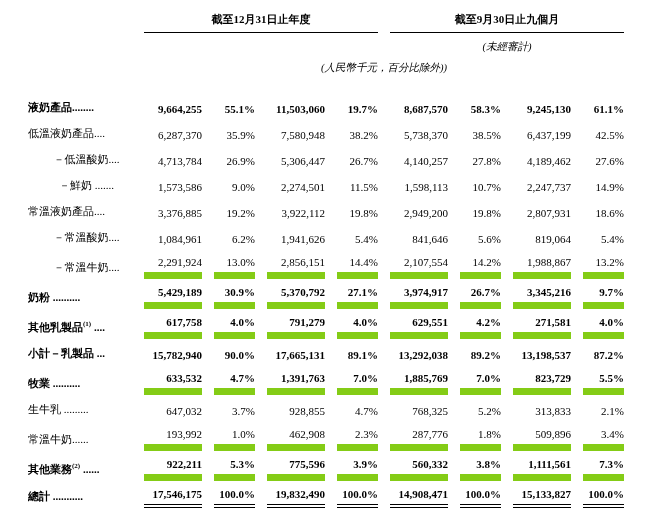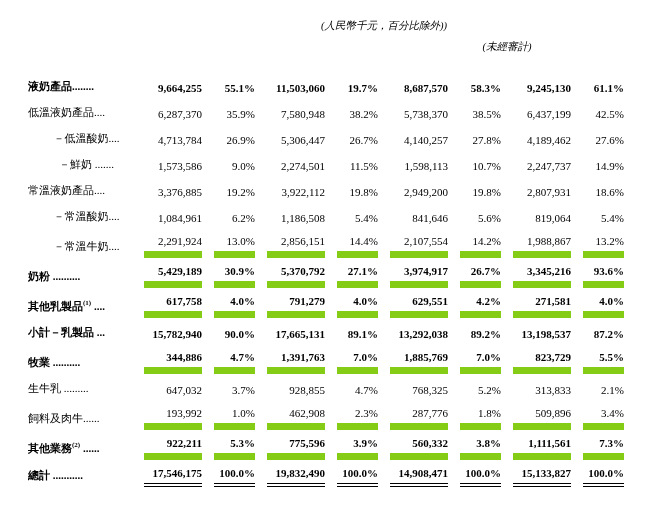--- a/index.html
+++ b/index.html
@@ -87,31 +87,36 @@
         <col class="c-pct">
         <col class="c-amt">
         <col class="c-pct">
         <col class="c-amt">
         <col class="c-pct">
         <col class="c-amt">
         <col class="c-pct">
     </colgroup>
 
     <tbody>
-
-
-    <tr>
+        <tr>
       <td></td>
-      <td colspan="8" class="note">(人民幣千元，百分比除外))</td>
-    </tr>
+      <th colspan="4" class="gtitle">截至12月31日止年度</th>
+      <th colspan="4" class="gtitle">截至9月30日止九個月</th>
+    </tr>
+
 
     <tr>
       <td></td>
       <td colspan="4"></td>
       <td colspan="4" class="note">(未經審計)</td>
+    </tr>
+
+    <tr>
+      <td></td>
+      <td colspan="8" class="note">(人民幣千元，百分比除外))</td>
     </tr>
 
     <tr class="sp">
           <td colspan="9"></td>
         </tr>
 
     <tr class="dr b">
       <td class="lbl"><span>液奶產品</span><sup class="fn"></sup><span>........</span></td>
       <td class="num">9,664,255</td>
       <td class="num">55.1%</td>
@@ -168,21 +173,21 @@
       <td class="num">2,949,200</td>
       <td class="num">19.8%</td>
       <td class="num">2,807,931</td>
       <td class="num">18.6%</td>
     </tr>
 
     <tr class="dr">
       <td class="lbl ind"><span>－常溫酸奶</span><sup class="fn"></sup><span>....</span></td>
       <td class="num">1,084,961</td>
       <td class="num">6.2%</td>
-      <td class="num">1,186,508</td>
+      <td class="num">1,941,626</td>
       <td class="num">5.4%</td>
       <td class="num">841,646</td>
       <td class="num">5.6%</td>
       <td class="num">819,064</td>
       <td class="num">5.4%</td>
     </tr>
 
     <tr class="dr u">
       <td class="lbl ind"><span>－常溫牛奶</span><sup class="fn"></sup><span>....</span></td>
       <td class="num">2,291,924</td>
@@ -197,21 +202,21 @@
 
     <tr class="dr b u">
       <td class="lbl"><span>奶粉</span><sup class="fn"></sup><span> ..........</span></td>
       <td class="num">5,429,189</td>
       <td class="num">30.9%</td>
       <td class="num">5,370,792</td>
       <td class="num">27.1%</td>
       <td class="num">3,974,917</td>
       <td class="num">26.7%</td>
       <td class="num">3,345,216</td>
-      <td class="num">93.6%</td>
+      <td class="num">9.7%</td>
     </tr>
 
     <tr class="dr b u">
       <td class="lbl"><span>其他乳製品</span><sup class="fn">(1)</sup><span> ....</span></td>
       <td class="num">617,758</td>
       <td class="num">4.0%</td>
       <td class="num">791,279</td>
       <td class="num">4.0%</td>
       <td class="num">629,551</td>
       <td class="num">4.2%</td>
@@ -226,21 +231,21 @@
       <td class="num">17,665,131</td>
       <td class="num">89.1%</td>
       <td class="num">13,292,038</td>
       <td class="num">89.2%</td>
       <td class="num">13,198,537</td>
       <td class="num">87.2%</td>
     </tr>
 
     <tr class="dr b u">
       <td class="lbl"><span>牧業</span><sup class="fn"></sup><span> ..........</span></td>
-      <td class="num">344,886</td>
+      <td class="num">633,532</td>
       <td class="num">4.7%</td>
       <td class="num">1,391,763</td>
       <td class="num">7.0%</td>
       <td class="num">1,885,769</td>
       <td class="num">7.0%</td>
       <td class="num">823,729</td>
       <td class="num">5.5%</td>
     </tr>
 
     <tr class="dr">
@@ -249,21 +254,21 @@
       <td class="num">3.7%</td>
       <td class="num">928,855</td>
       <td class="num">4.7%</td>
       <td class="num">768,325</td>
       <td class="num">5.2%</td>
       <td class="num">313,833</td>
       <td class="num">2.1%</td>
     </tr>
 
     <tr class="dr u">
-      <td class="lbl"><span>飼料及肉牛</span><sup class="fn"></sup><span>......</span></td>
+      <td class="lbl"><span>常溫牛奶</span><sup class="fn"></sup><span>......</span></td>
       <td class="num">193,992</td>
       <td class="num">1.0%</td>
       <td class="num">462,908</td>
       <td class="num">2.3%</td>
       <td class="num">287,776</td>
       <td class="num">1.8%</td>
       <td class="num">509,896</td>
       <td class="num">3.4%</td>
     </tr>
 

